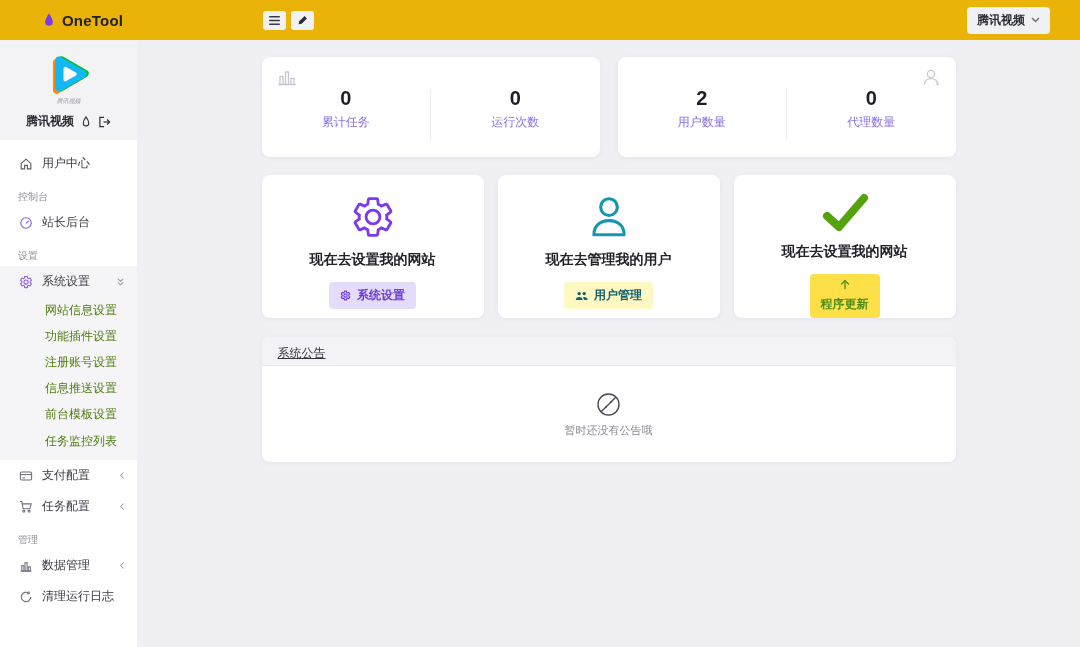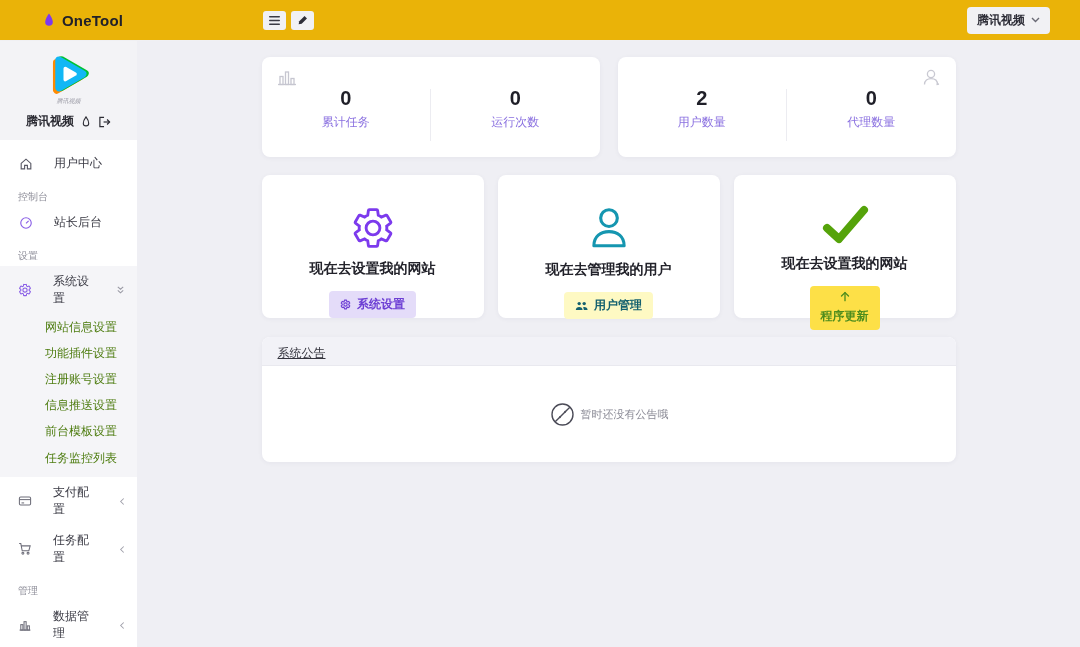--- a/index.html
+++ b/index.html
@@ -20,21 +20,21 @@
   
   .layout { display:flex; height:606px; }
 
   
   .sidebar { width:137px; background:#ffffff; flex-shrink:0; overflow:hidden; }
   .side-header { background:#f3f3f6; padding:11px 0 10px; text-align:center; }
   .avatar-caption { font-size:6px; color:#9a9aa5; font-style:italic; margin-top:-3px; }
   .profile-row { margin-top:7px; display:flex; justify-content:center; align-items:center;
     gap:7px; font-size:12px; font-weight:bold; color:#2c2c34; }
   .menu { padding-top:8px; font-size:12px; }
-  .menu-item { display:flex; align-items:center; gap:21px; padding:7px 12px 7px 18px;
+  .menu-item { display:flex; align-items:center; gap:9px; padding:7px 12px 7px 18px;
     color:#3a3a44; cursor:pointer; }
   .menu-item .mi-icon { width:15px; display:flex; justify-content:center; }
   .menu-item .chev { margin-left:auto; display:flex; }
   .menu-section { font-size:10px; color:#90909b; padding:11px 18px 3px; }
   .submenu-wrap { background:#f5f5f8; padding-bottom:6px; }
   .submenu-item { padding:4.6px 10px 4.6px 45px; color:#4d7c0f; font-size:12px; cursor:pointer; }
 
   
   .main { flex:1; position:relative; }
   .content { width:694px; margin:16px auto 0; }
@@ -43,33 +43,33 @@
   .stat-card { flex:1; height:100px; position:relative; }
   .stat-corner { position:absolute; top:10px; left:14px; }
   .stat-corner.right { left:auto; right:14px; }
   .stat-row { display:flex; padding-top:30px; }
   .stat { flex:1; text-align:center; }
   .stat-value { font-size:20px; font-weight:bold; color:#1f1f28; }
   .stat-label { font-size:12px; color:#8a70e0; margin-top:4px; }
   .stat-divider { width:1px; background:#ececf1; height:52px; margin-top:2px; }
 
   .row2 { display:flex; gap:14px; margin-top:18px; }
-  .action-card { flex:1; height:143px; display:flex; flex-direction:column; align-items:center; padding-top:28px; }
+  .action-card { flex:1; height:143px; display:flex; flex-direction:column; align-items:center; padding-top:16px; }
   .ac-icon { height:52px; display:flex; align-items:center; justify-content:center; }
   .ac-title { font-size:14px; font-weight:bold; color:#23232b; margin-top:8px; }
   .ac-btn { margin-top:13px; font-size:12px; padding:5px 11px; border-radius:4px;
     display:flex; align-items:center; gap:6px; cursor:pointer; font-weight:bold; }
   .btn-purple { background:#e4dcf9; color:#6d3fd4; }
   .btn-teal   { background:#fef9c3; color:#14606f; }
   .btn-green  { background:#fde047; color:#4f8d1d;flex-direction:column; }
 
   .announce { margin-top:19px; height:125px; overflow:hidden; }
   .announce-header { background:#f2f2f7; border-bottom:1px solid #e9e9ef;
     padding:8px 16px; font-size:12px; color:#33333d; height:29px;text-decoration:underline; }
-  .announce-body { height:96px; display:flex; 
+  .announce-body { height:96px; display:flex; flex-direction:column;
     align-items:center; justify-content:center; gap:5px; }
   .empty-text { font-size:11px; color:#8b8b96; }
 </style>
 </head>
 <body>
 
 <div class="topbar">
   <div class="brand">
     <span style="display:flex">
       <svg width="14" height="16" viewBox="0 0 24 26">

